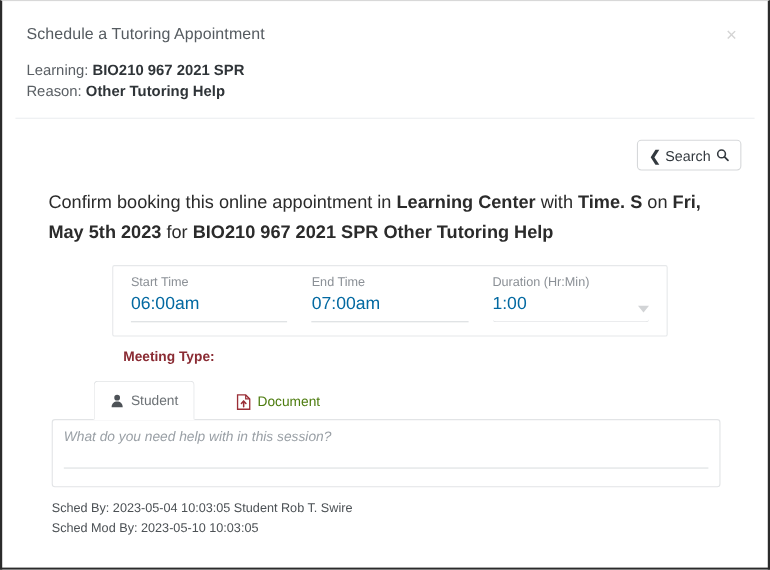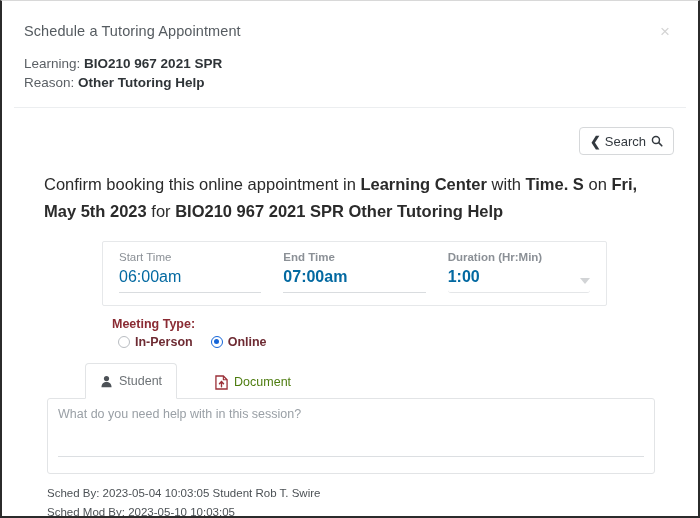--- a/index.html
+++ b/index.html
@@ -115,21 +115,21 @@
     display: flex;
     padding: 8px 8px 12px 8px;
     align-items: center;
   }
   .field {
     position: relative;
     box-sizing: border-box;
     flex: 1 1 0;
     padding: 0 8px;
   }
-  .field + .field { margin-left: 6px; font-weight: bold; }
+  .field + .field { margin-left: 6px; }
   .field-label {
     font-size: 11.5px;
     color: #8b9096;
     line-height: 14px;
     padding-bottom: 2px;
   }
   .field-value {
     font-size: 16px;
     color: #0369a1;
     line-height: 22px;
@@ -233,26 +233,27 @@
   .tab.doc { color: #4d7c0f; padding-left: 10px; }
 
   .person-icon { display:inline-flex; }
   .doc-icon { display:inline-flex; }
 
   
   .note-box {
     box-sizing: border-box;
     margin: 0 0 0 45px;
     width: 608px;
-    height: 76px;
+    height: 62px;
     border: 1px solid #e2e4e6;
     border-radius: 3px;
     padding: 7px 10px 0 10px;
     position: relative;
     background: #ffffff;
+    font-style: italic;
   }
   .note-placeholder {
     font-size: 12.5px;
     color: #9aa0a6;
     line-height: 16px;
   }
   .note-underline {
     position: absolute;
     left: 10px;
     right: 10px;
@@ -320,30 +321,20 @@
     </div>
     <div class="field select">
       <div class="field-label">Duration (Hr:Min)</div>
       <div class="field-value">1:00</div>
       <span class="caret"></span>
     </div>
   </div>
 
   <div class="meeting-type">
     <div class="mt-label">Meeting Type:</div>
-    <div class="mt-options">
-      <label class="mt-opt">
-        <span class="radio"></span>
-        <span class="mt-text">In-Person</span>
-      </label>
-      <label class="mt-opt">
-        <span class="radio checked"></span>
-        <span class="mt-text">Online</span>
-      </label>
-    </div>
   </div>
 
   <div class="tabs">
     <div class="tab active">
       <span class="person-icon">
         <svg width="13" height="13" viewBox="0 0 16 16" aria-hidden="true">
           <circle cx="8" cy="4.4" r="3.2" fill="#4d5257"></circle>
           <path d="M1.8 15 C1.8 10.6 4.6 8.6 8 8.6 C11.4 8.6 14.2 10.6 14.2 15 Z" fill="#4d5257"></path>
         </svg>
       </span>

